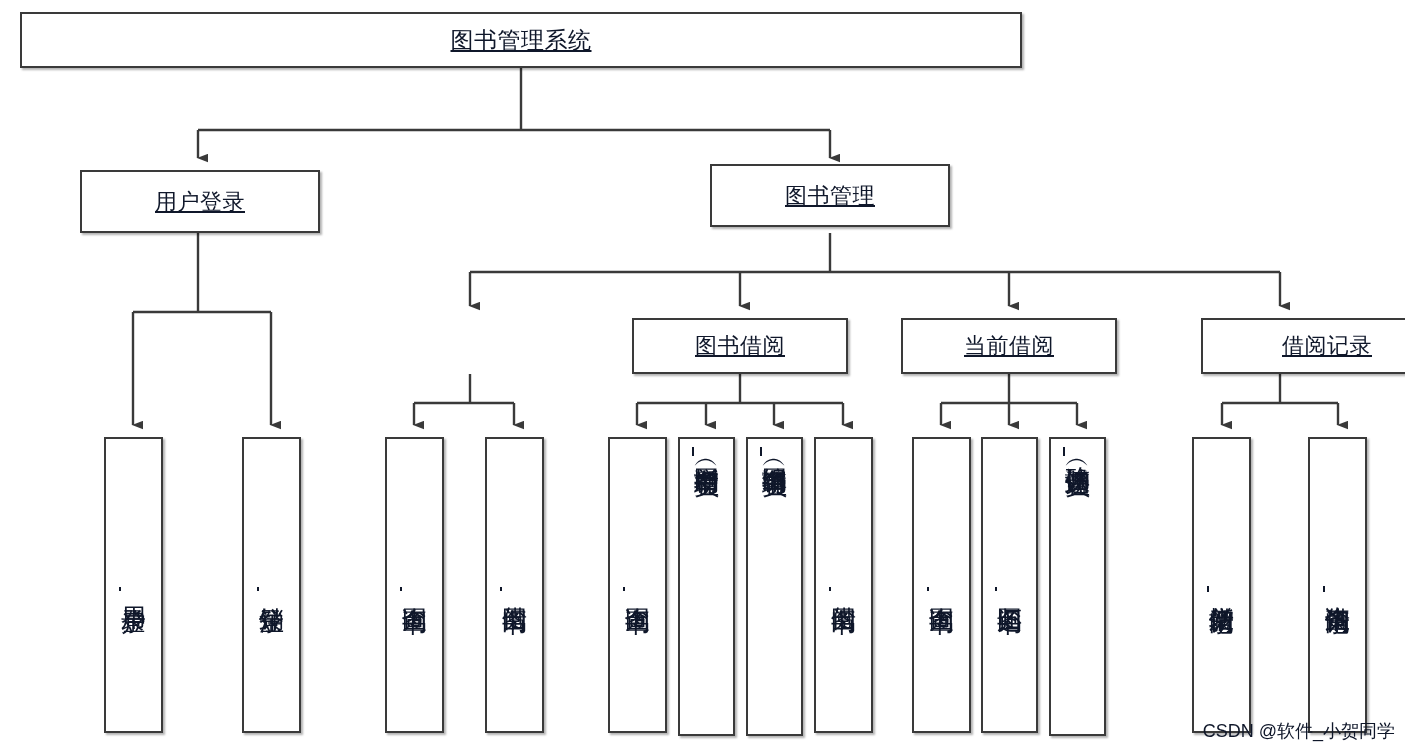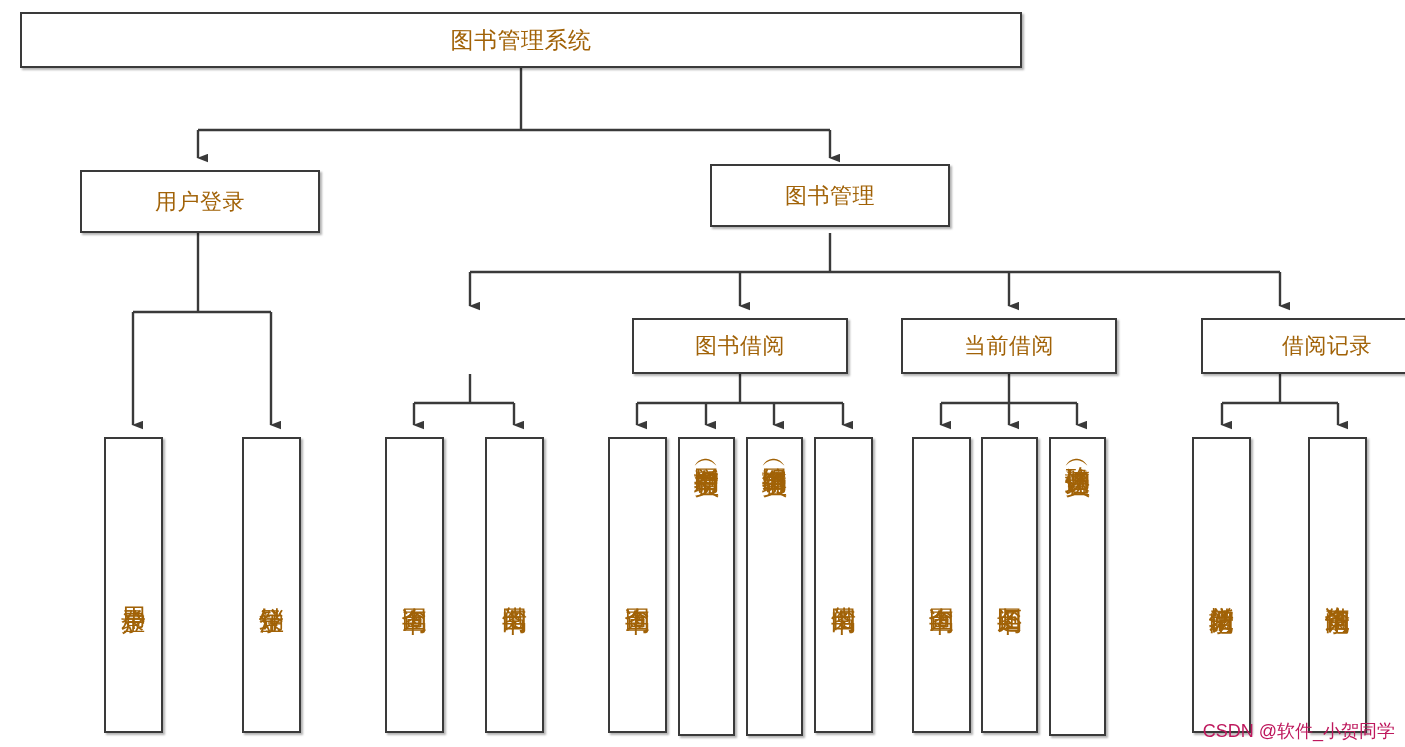--- a/index.html
+++ b/index.html
@@ -31,23 +31,24 @@
     box-sizing: border-box;
     border: 2px solid #3a3a3a;
     background: #ffffff;
     box-shadow: 2px 2px 2px rgba(0,0,0,0.30);
     display: flex;
     align-items: center;
     justify-content: center;
     z-index: 2;
   }
   .node-label {
-    color: #a16207;
+    color: #0f172a;
     line-height: 1.05;
     white-space: nowrap;
+    text-decoration: underline;
   }
   .node-box.horiz .node-label {
     font-size: 22px;
     letter-spacing: 0.5px;
   }
   .node-box.root .node-label {
     font-size: 23px;
   }
   .node-box.vert {
     align-items: flex-start;
@@ -66,21 +67,21 @@
     margin-bottom: auto;
   }
   .node-box.vert.top {
     align-items: flex-start;
   }
   #watermark {
     position: absolute;
     right: 10px;
     bottom: 4px;
     font-size: 18px;
-    color: #be185d;
+    color: #0f172a;
     z-index: 5;
     white-space: nowrap;
     font-family: "Liberation Sans", "DejaVu Sans", sans-serif;
   }
 </style>
 </head>
 <body>
 
 <div id="diagram-root">
 

